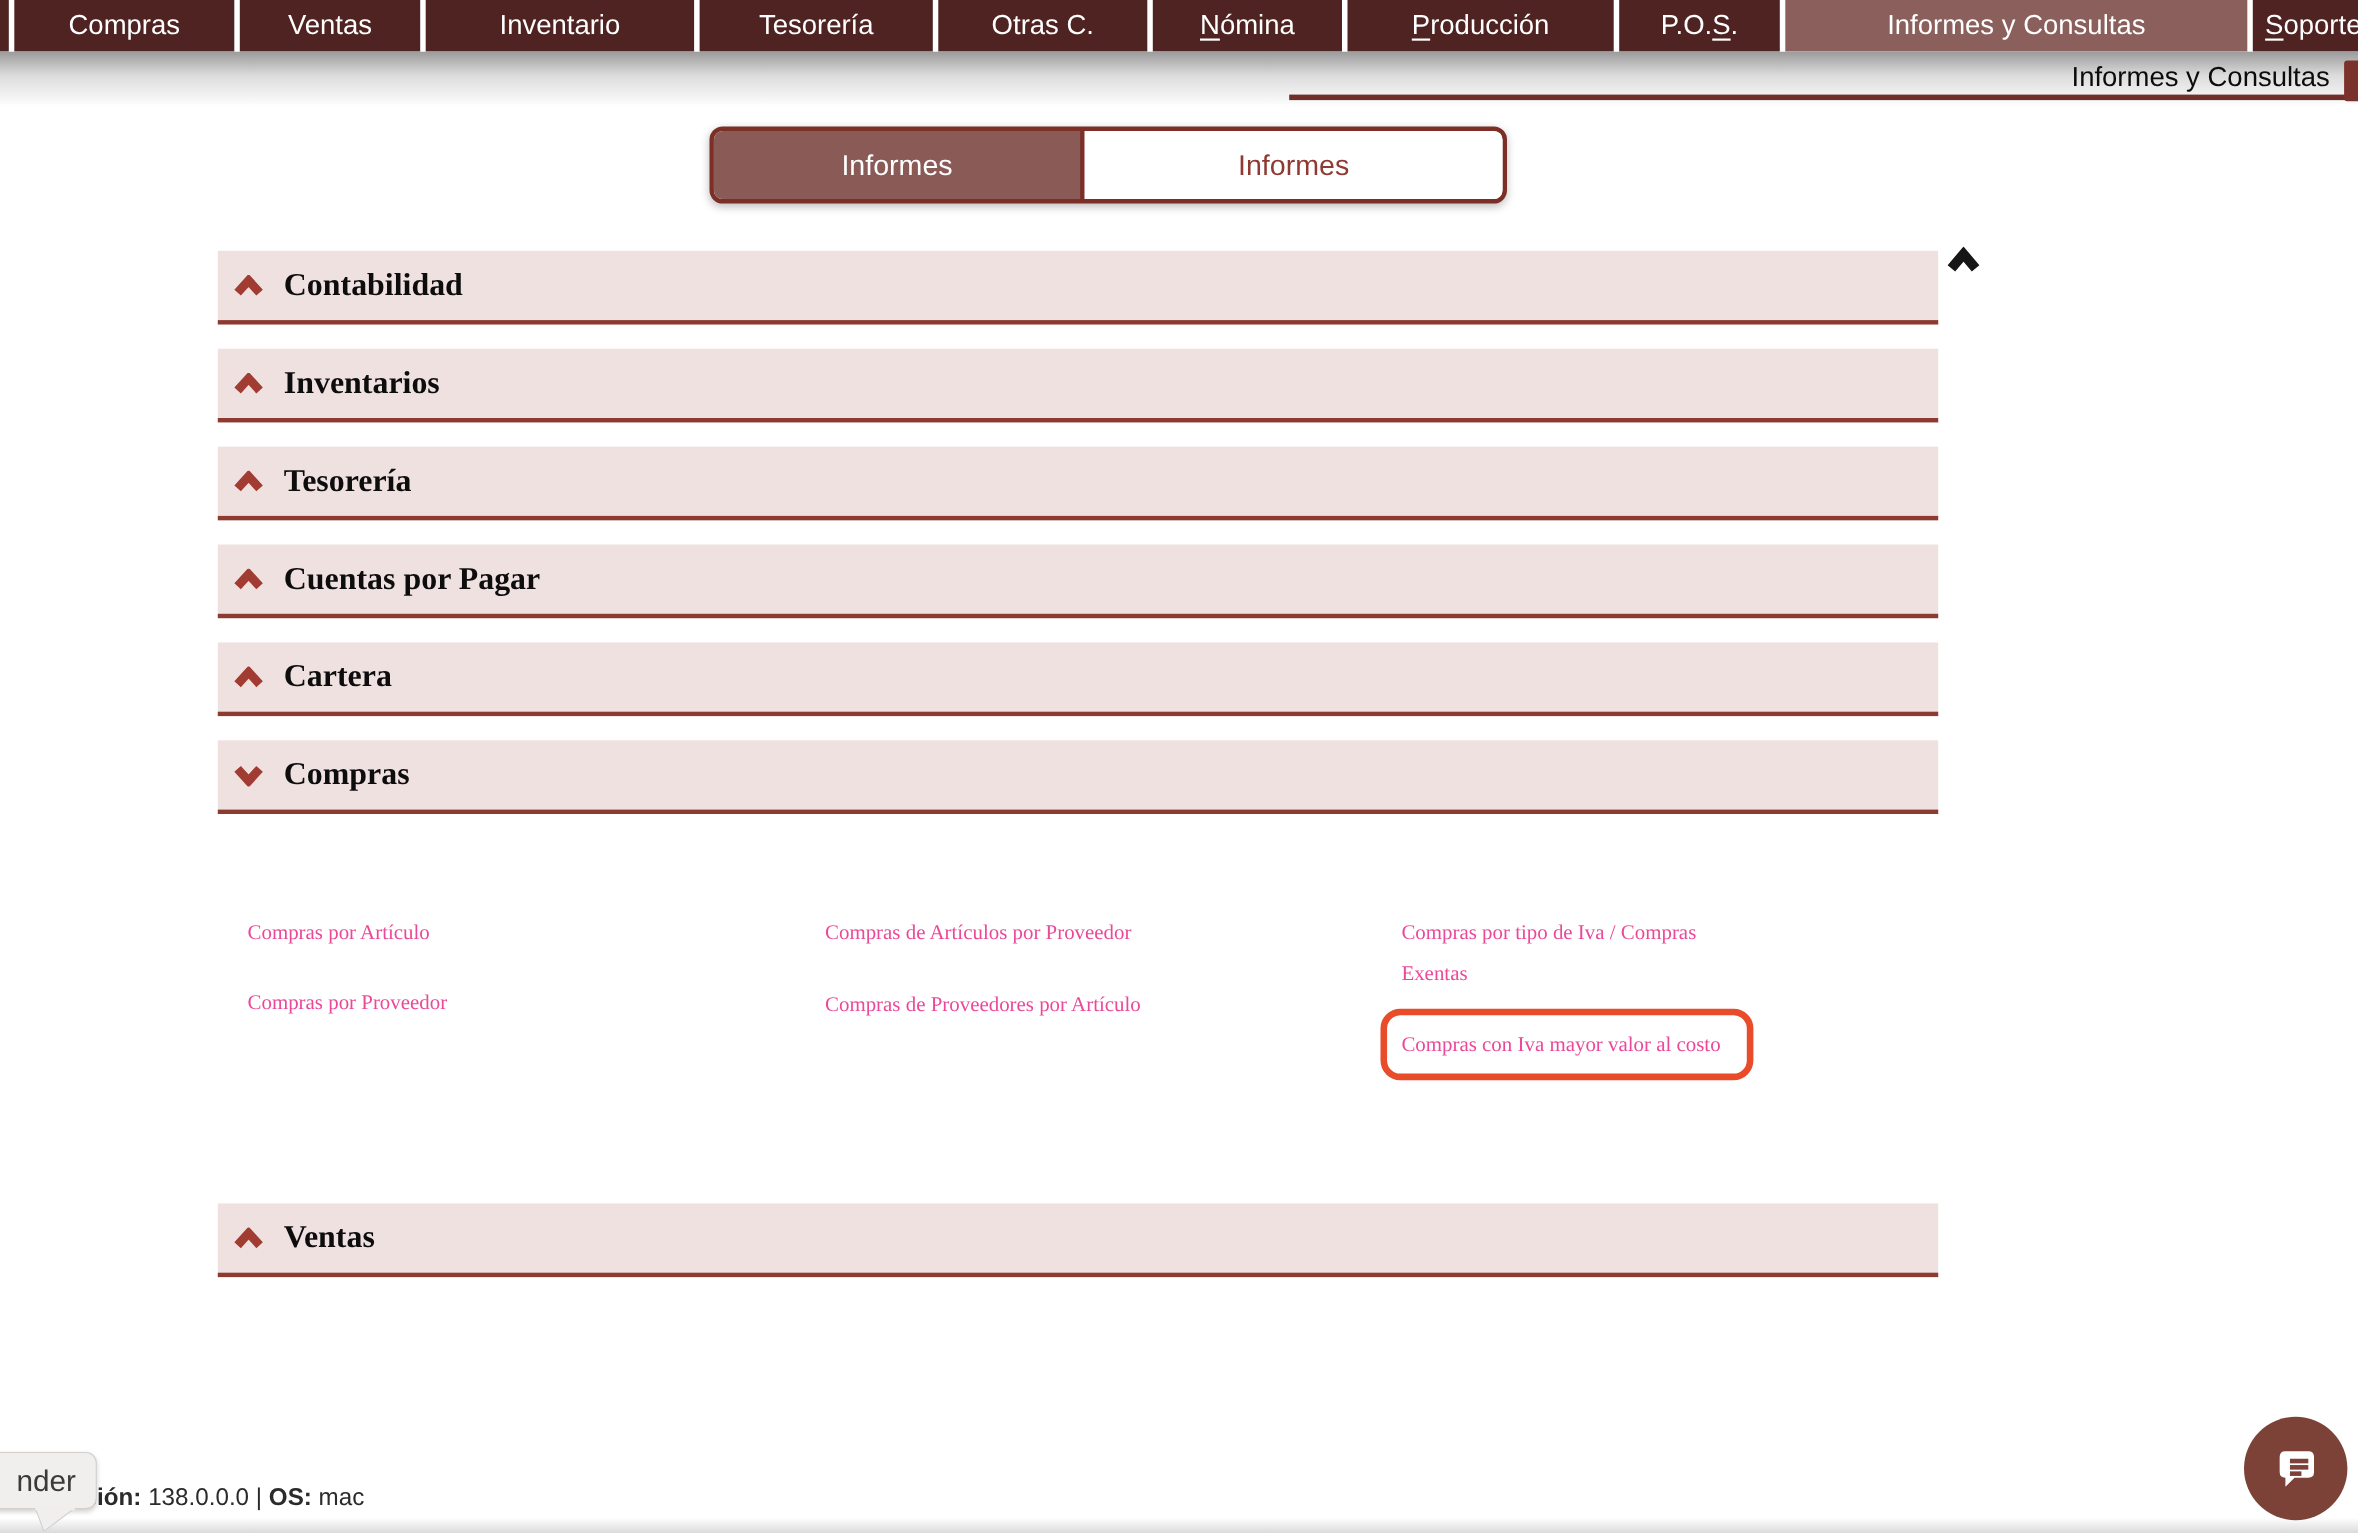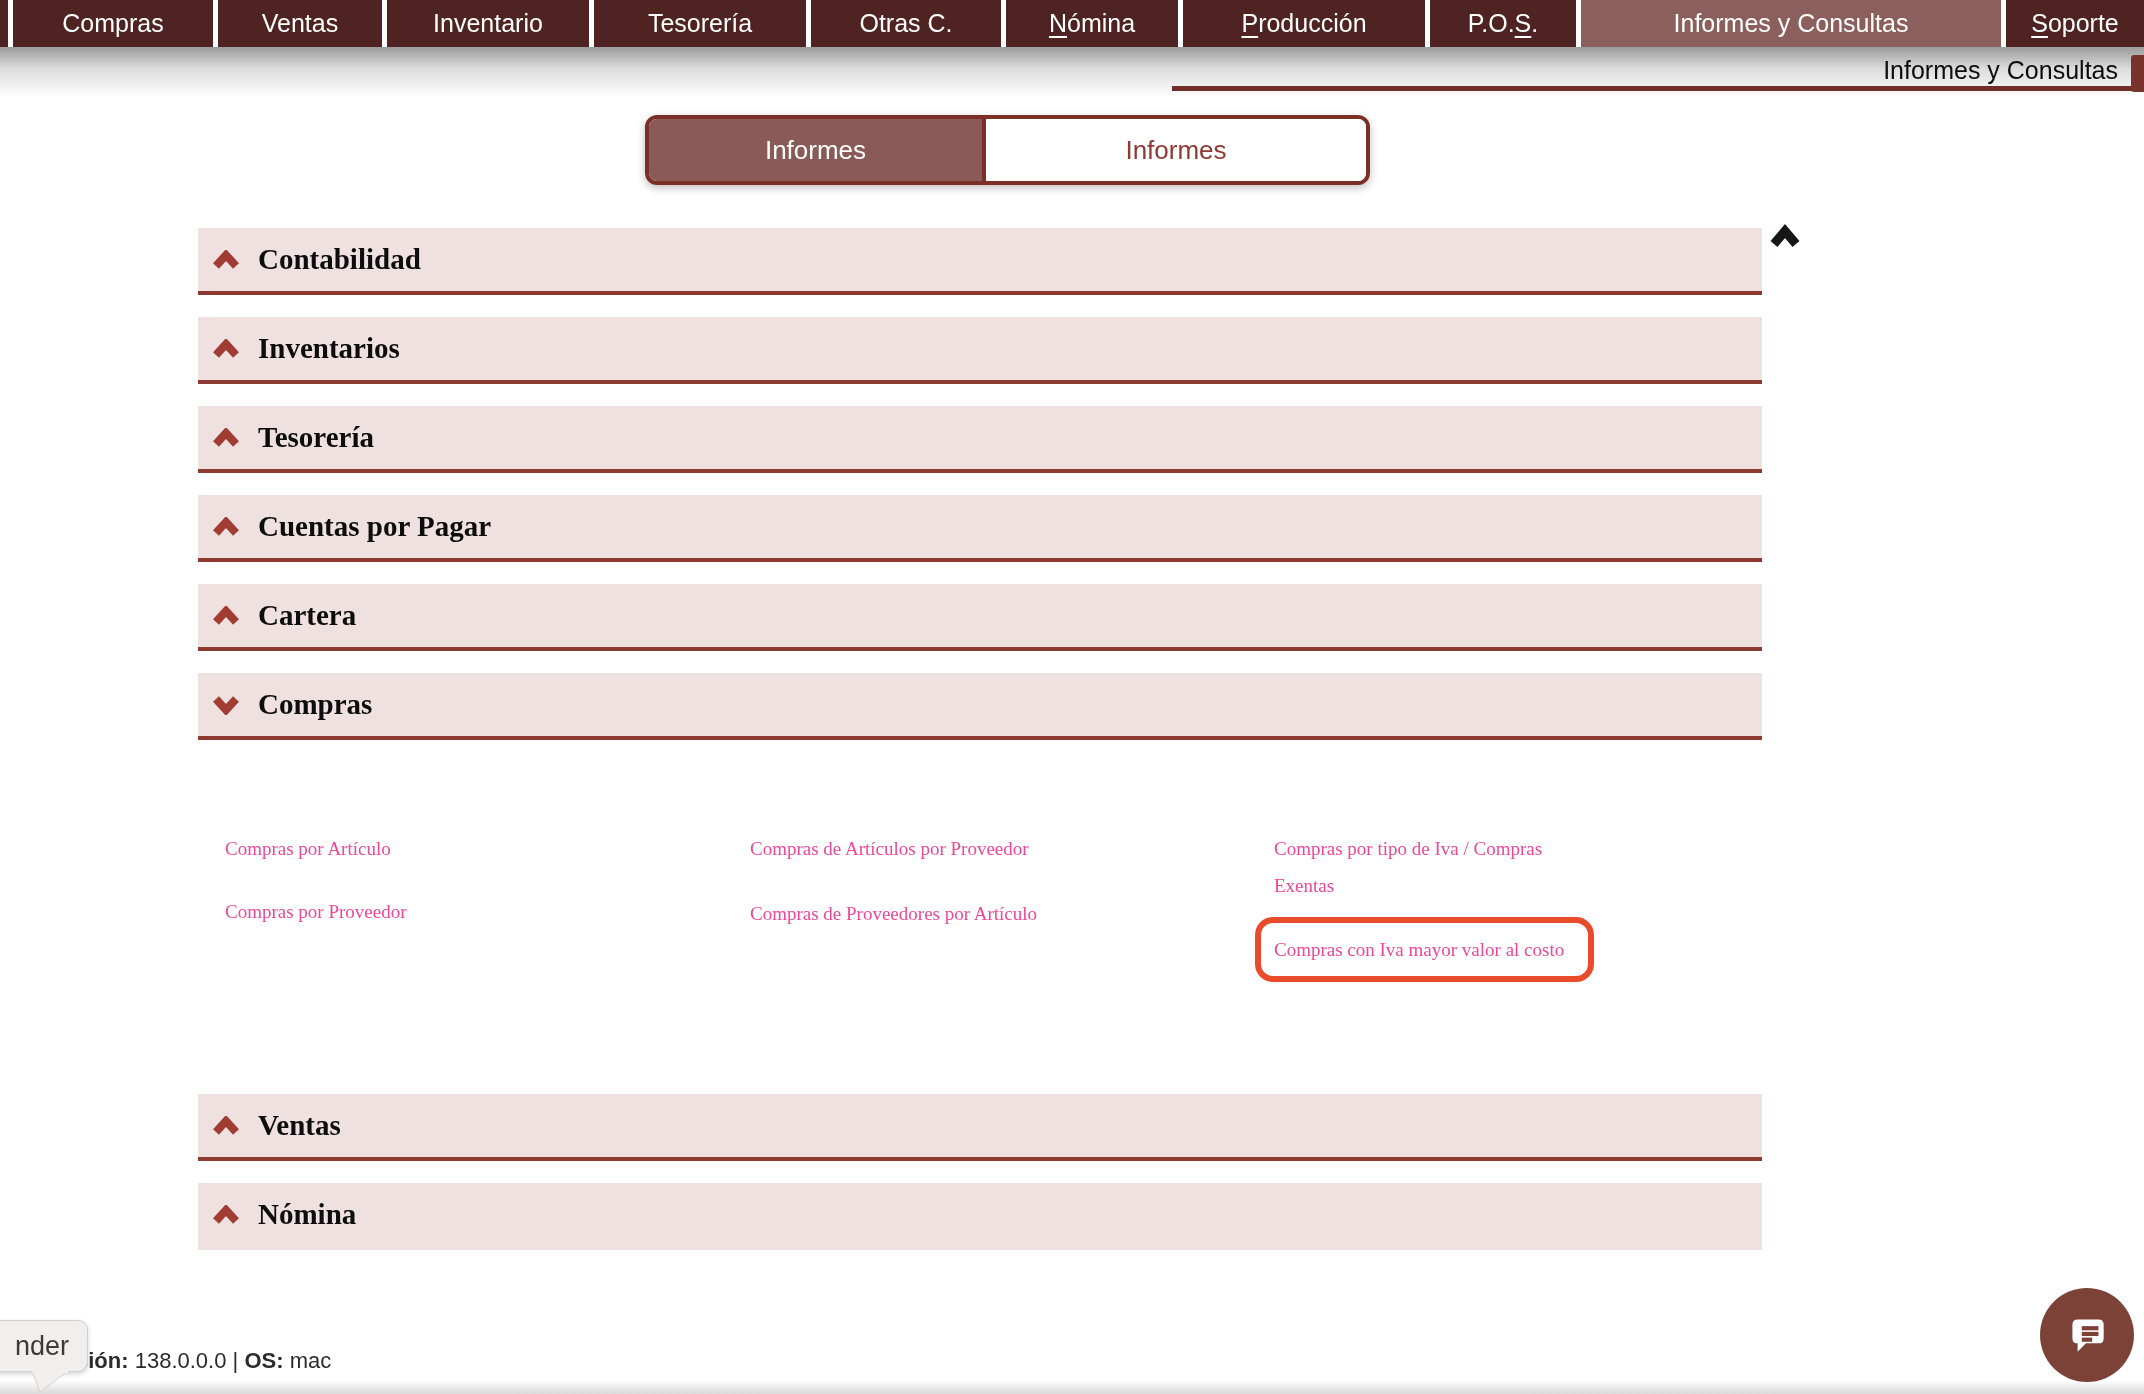--- a/index.html
+++ b/index.html
@@ -7,21 +7,21 @@
         font-family:"Liberation Sans", sans-serif;}
 
   
   .nav{position:absolute;top:0;left:0;right:0;height:47px;display:flex;gap:5px;overflow:hidden;}
   .nav-sliver{width:8px;background:#4e2321;flex:0 0 auto;}
   .nav-item{background:#4e2321;color:#ffffff;font-size:25px;display:flex;align-items:center;
             justify-content:center;flex:0 0 auto;cursor:pointer;white-space:nowrap;}
   .nav-item.active{background:#8a5f5c;}
   .nav-item:nth-child(2){width:200px;}
   .nav-item:nth-child(3){width:164px;}
-  .nav-item:nth-child(4){width:202px;}
+  .nav-item:nth-child(4){width:244px;}
   .nav-item:nth-child(5){width:212px;}
   .nav-item:nth-child(6){width:190px;}
   .nav-item:nth-child(7){width:172px;}
   .nav-item:nth-child(8){width:242px;}
   .nav-item:nth-child(9){width:146px;}
   .nav-item:nth-child(10){width:420px;}
   .nav-item:nth-child(11){flex:1 1 auto;min-width:110px;}
   .nav-u{text-decoration:underline;text-underline-offset:4px;}
 
   
@@ -186,28 +186,20 @@
         </div>
       </div>
       <div class="acc-row">
         <span class="acc-chevron">
           <svg width="28" height="20" viewBox="0 0 28 20">
             <path d="M4 16 L14 5 L24 16" fill="none" stroke="#a13c33" stroke-width="8" stroke-linejoin="miter"></path>
           </svg>
         </span>
         <span class="acc-title">Ventas</span>
       </div>
-      <div class="acc-row last">
-        <span class="acc-chevron">
-          <svg width="28" height="20" viewBox="0 0 28 20">
-            <path d="M4 16 L14 5 L24 16" fill="none" stroke="#a13c33" stroke-width="8" stroke-linejoin="miter"></path>
-          </svg>
-        </span>
-        <span class="acc-title">Nómina</span>
-      </div>
     </main>
 
   <div class="scroll-top">
     <svg width="34" height="26" viewBox="0 0 34 26">
       <path d="M6 20 L17 7 L28 20" fill="none" stroke="#161616" stroke-width="9" stroke-linejoin="miter"></path>
     </svg>
   </div>
 
   <div class="tooltip">
     <span>nder</span>

